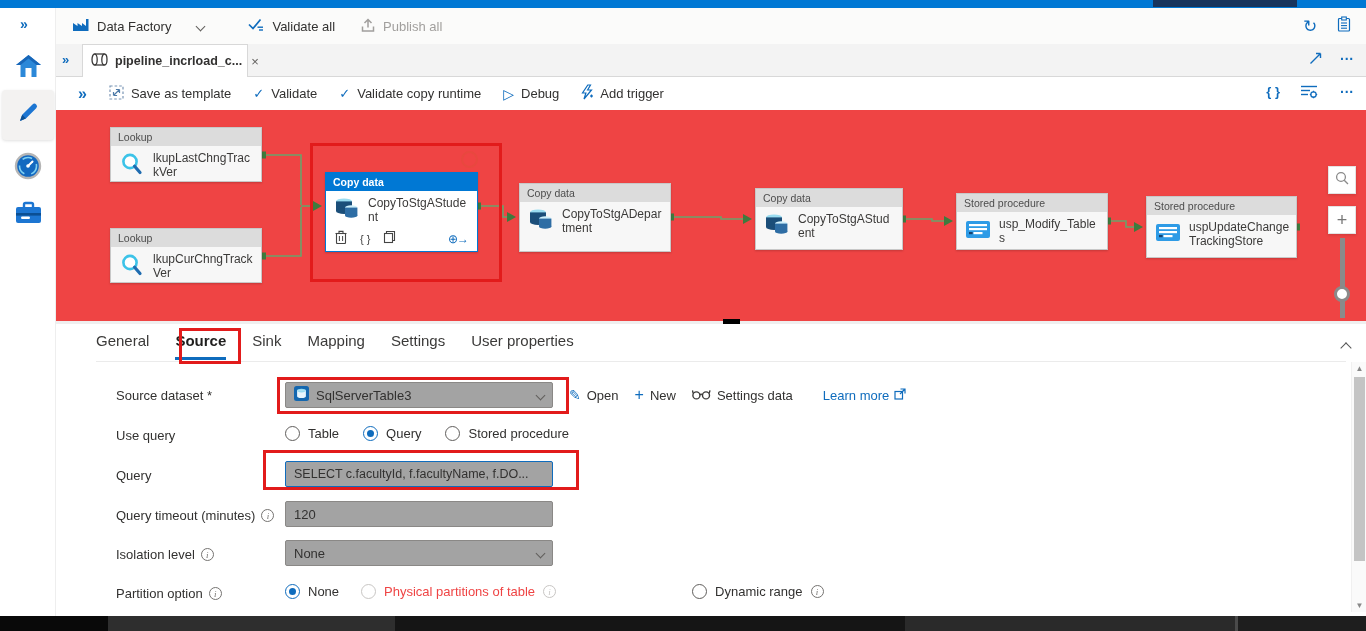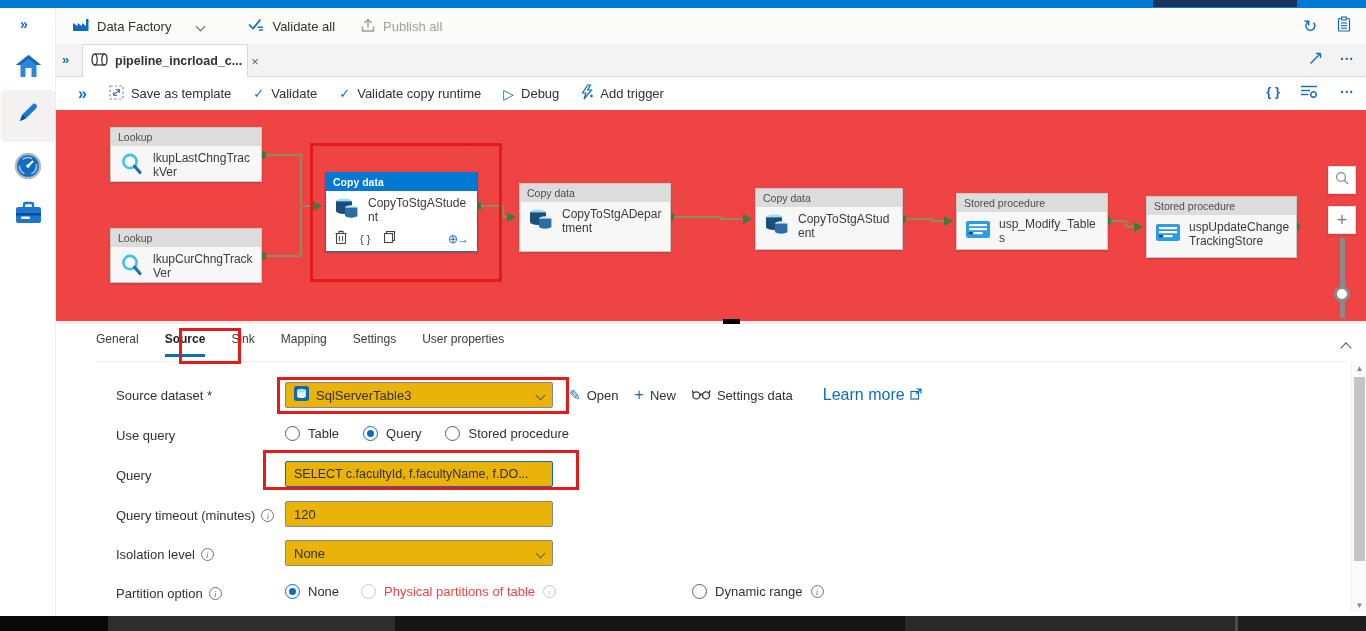--- a/index.html
+++ b/index.html
@@ -56,40 +56,40 @@
   .cv-slider-track { position:absolute; width:5px; background:#8a8a8a; }
   .cv-slider-handle { position:absolute; width:16px; height:16px; border:3px solid #8a8a8a; border-radius:50%; background:#fff; cursor:grab; }
 
   
   .hdivider { position:absolute; left:56px; top:321px; right:0; height:3px; background:#efefef; }
   .resize-dash { position:absolute; left:723px; top:319px; width:17px; height:5px; background:#000; cursor:ns-resize; }
 
   
   .panel { position:absolute; left:56px; top:324px; right:0; height:292px; background:#fff; }
   .ptabs { position:absolute; left:40px; right:20px; top:8px; height:30px; display:flex; gap:26px; align-items:flex-start; border-bottom:1px solid #ebebeb; }
-  .ptab { font-size:12px; color:#3b3a39; padding-bottom:8px; cursor:pointer; }
+  .ptab { font-size:15px; color:#3b3a39; padding-bottom:8px; cursor:pointer; }
   .ptab.active { font-weight:bold; color:#201f1e; border-bottom:3px solid #0f6cbd; }
   .panel-collapse { position:absolute; right:16px; top:14px; cursor:pointer; }
   .chev-up { width:8px; height:8px; border-right:1.6px solid #555; border-bottom:1.6px solid #555; transform:rotate(-135deg); display:inline-block; }
 
   .flabel { position:absolute; left:60px; font-size:13px; color:#323130; display:flex; align-items:center; gap:6px; }
   .fctl { position:absolute; left:229px; }
   .info-i { width:13px; height:13px; border:1px solid #757371; border-radius:50%; font-size:9px; color:#757371; display:inline-flex; align-items:center; justify-content:center; font-style:italic; font-family:"Liberation Serif", serif; }
-  .tb { width:268px; height:26px; border:1px solid #8a8886; border-radius:2px; background:#eab308; display:flex; align-items:center; padding:0 8px; font-size:13px; color:#323130; gap:7px; cursor:text; }
+  .tb { width:268px; height:26px; border:1px solid #8a8886; border-radius:2px; background:#a3a3a3; display:flex; align-items:center; padding:0 8px; font-size:13px; color:#323130; gap:7px; cursor:text; }
   .tb .val { flex:1; white-space:nowrap; overflow:hidden; }
   .tb.focused { border:1.5px solid #0f6cbd; }
   .tb.dropdown { cursor:pointer; }
   .radio-row { display:flex; align-items:center; gap:8px; cursor:pointer;text-align:center; }
   .radio { width:15px; height:15px; border-radius:50%; border:1px solid #605e5c; background:#fff; position:relative; flex:none; }
   .radio.checked { border:1.5px solid #0f6cbd; }
   .radio.checked::after { content:""; position:absolute; left:3px; top:3px; width:7px; height:7px; border-radius:50%; background:#0f6cbd; }
   .radio.disabled { border-color:#c8c6c4; }
   .rlabel { font-size:13px; color:#323130; }
   .rlabel.disabled { color:#ef4444; }
-  .link { color:#0f6cbd; font-size:16px; cursor:pointer; display:flex; align-items:center; gap:5px; }
+  .link { color:#0f6cbd; font-size:13px; cursor:pointer; display:flex; align-items:center; gap:5px; }
   .act-link { display:flex; align-items:center; gap:6px; font-size:13px; color:#323130; cursor:pointer; }
 
   .vscroll { position:absolute; right:0; top:38px; width:15px; height:250px; background:#fafafa; border-left:1px solid #f0f0f0; }
   .vthumb { position:absolute; left:2px; top:15px; width:11px; height:184px; background:#c4c4c4; cursor:grab; }
   .varrow { position:absolute; left:0; width:15px; text-align:center; font-size:8px; color:#888; cursor:pointer; }
 
   
   .taskbar { position:absolute; left:0; top:616px; width:1366px; height:15px; background:#242424; }
   .tb-seg { position:absolute; top:0; height:15px; }
 </style>

